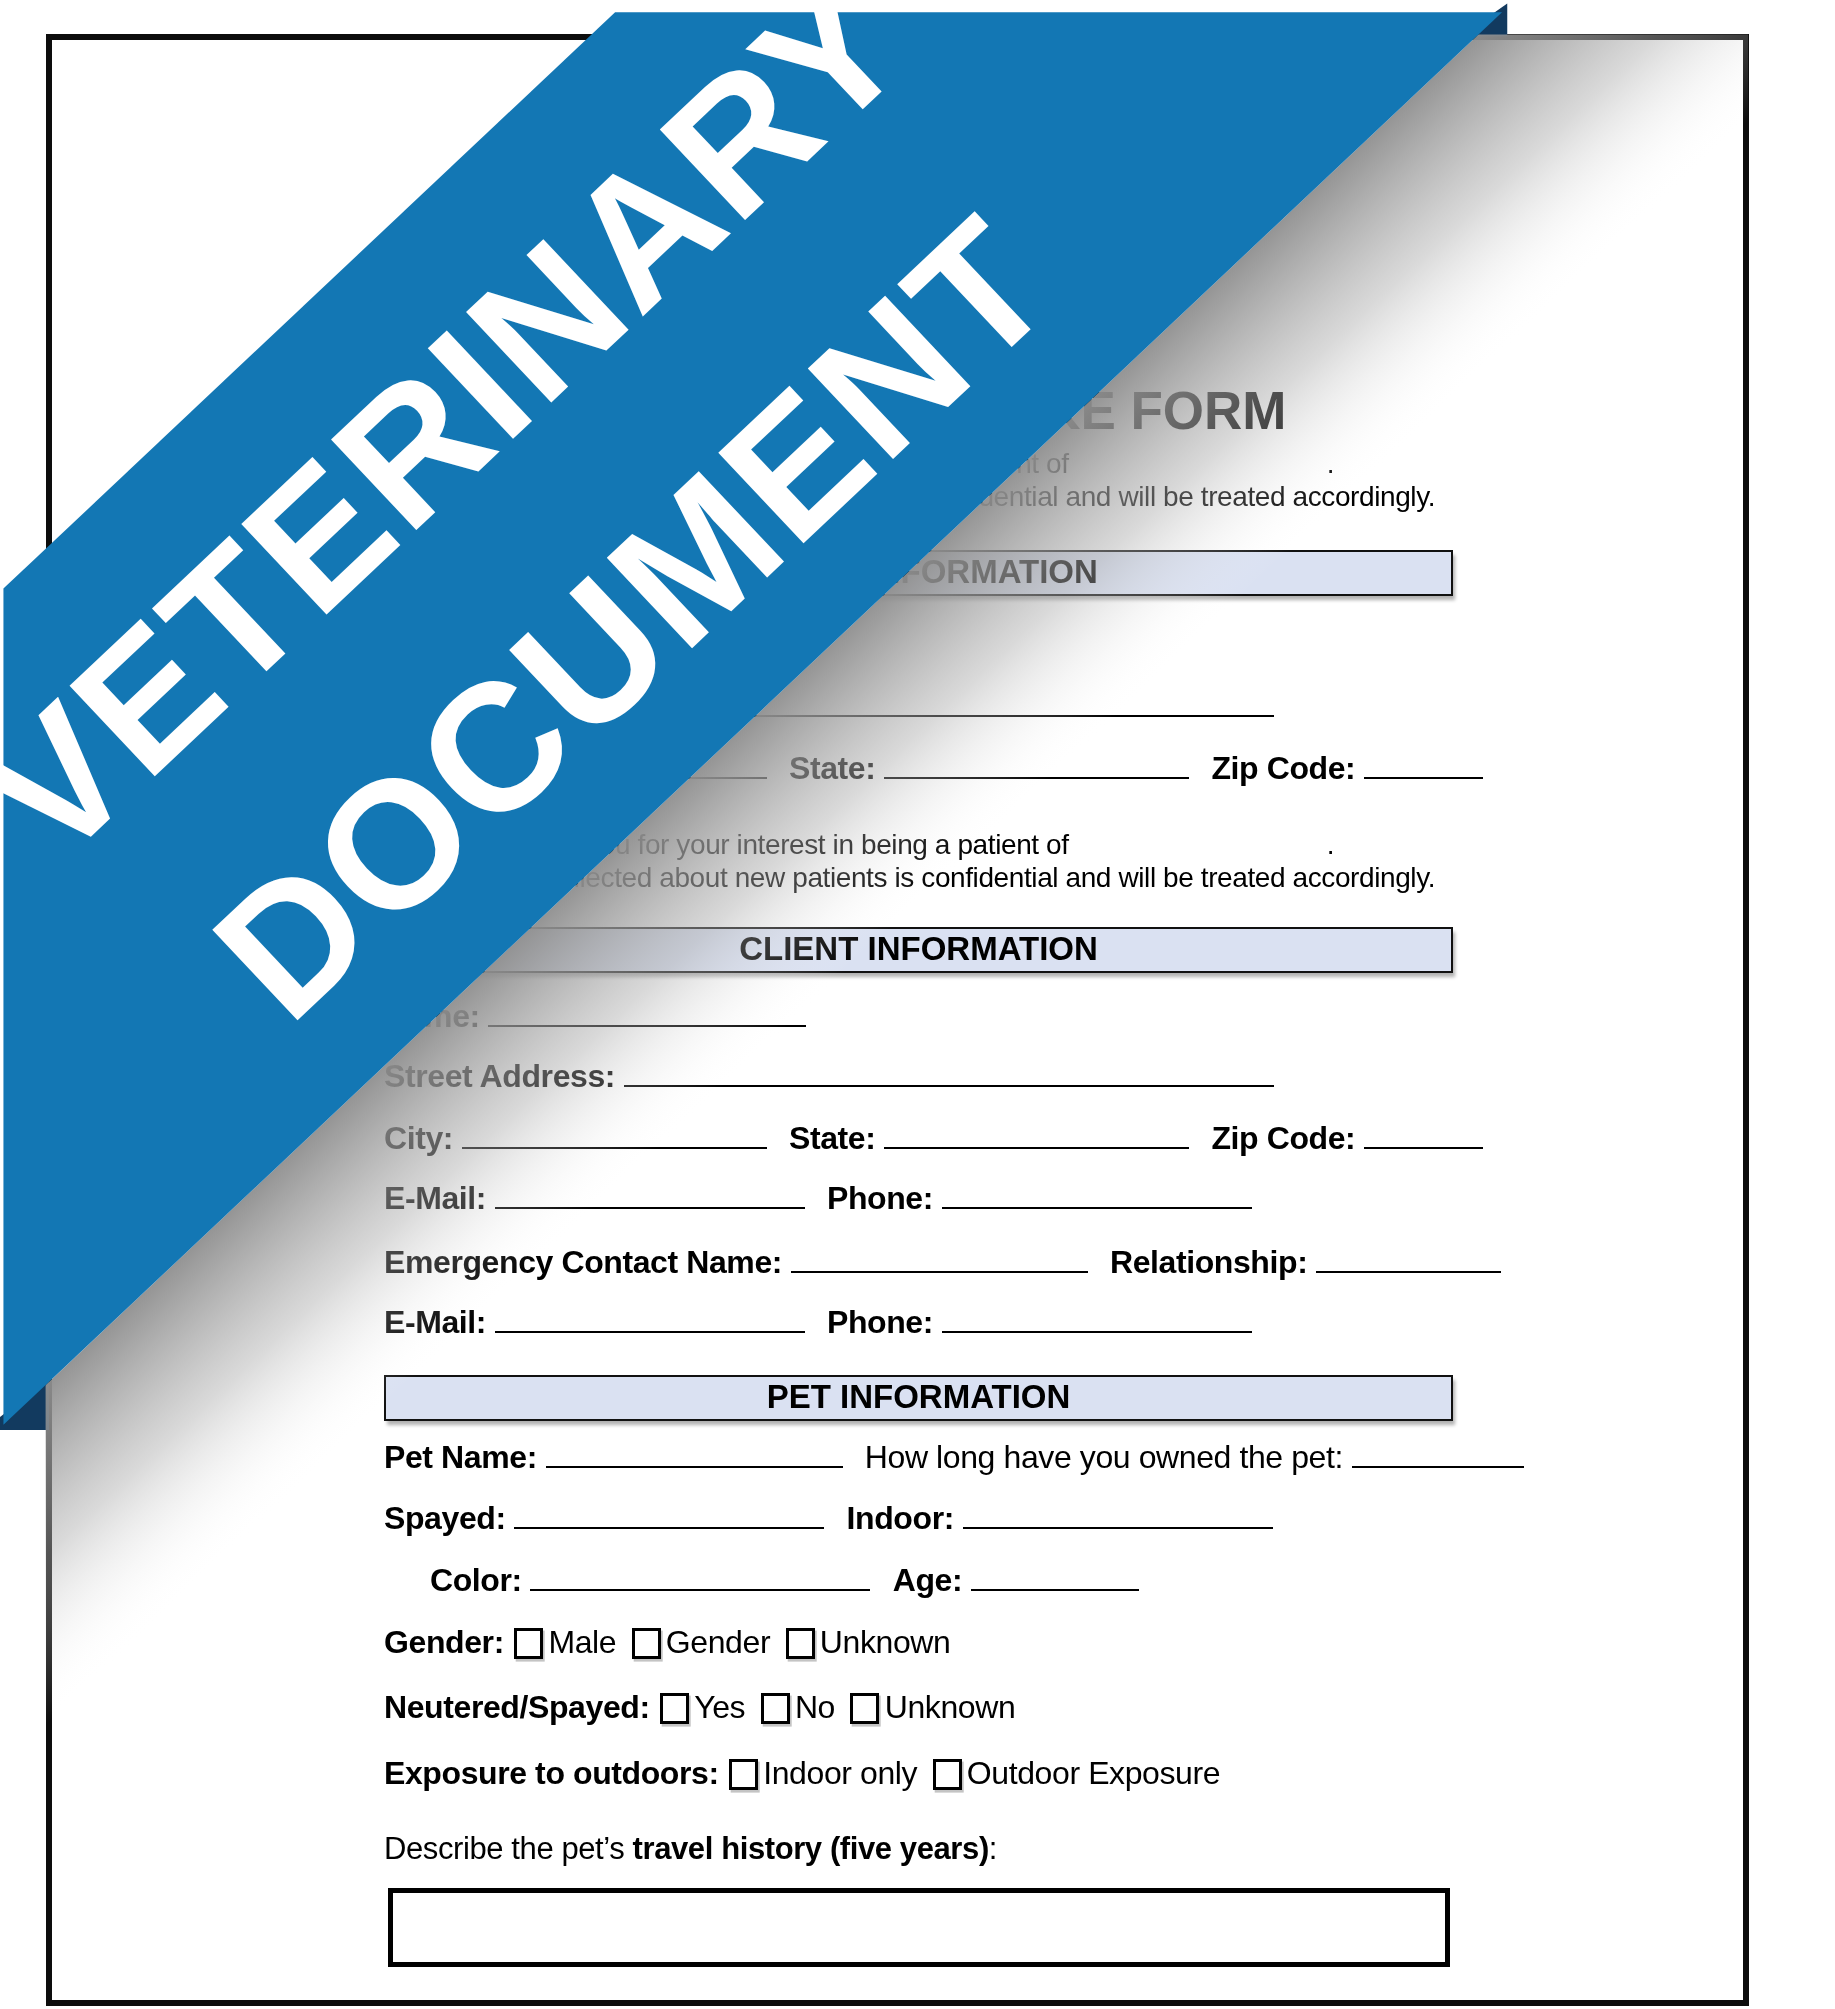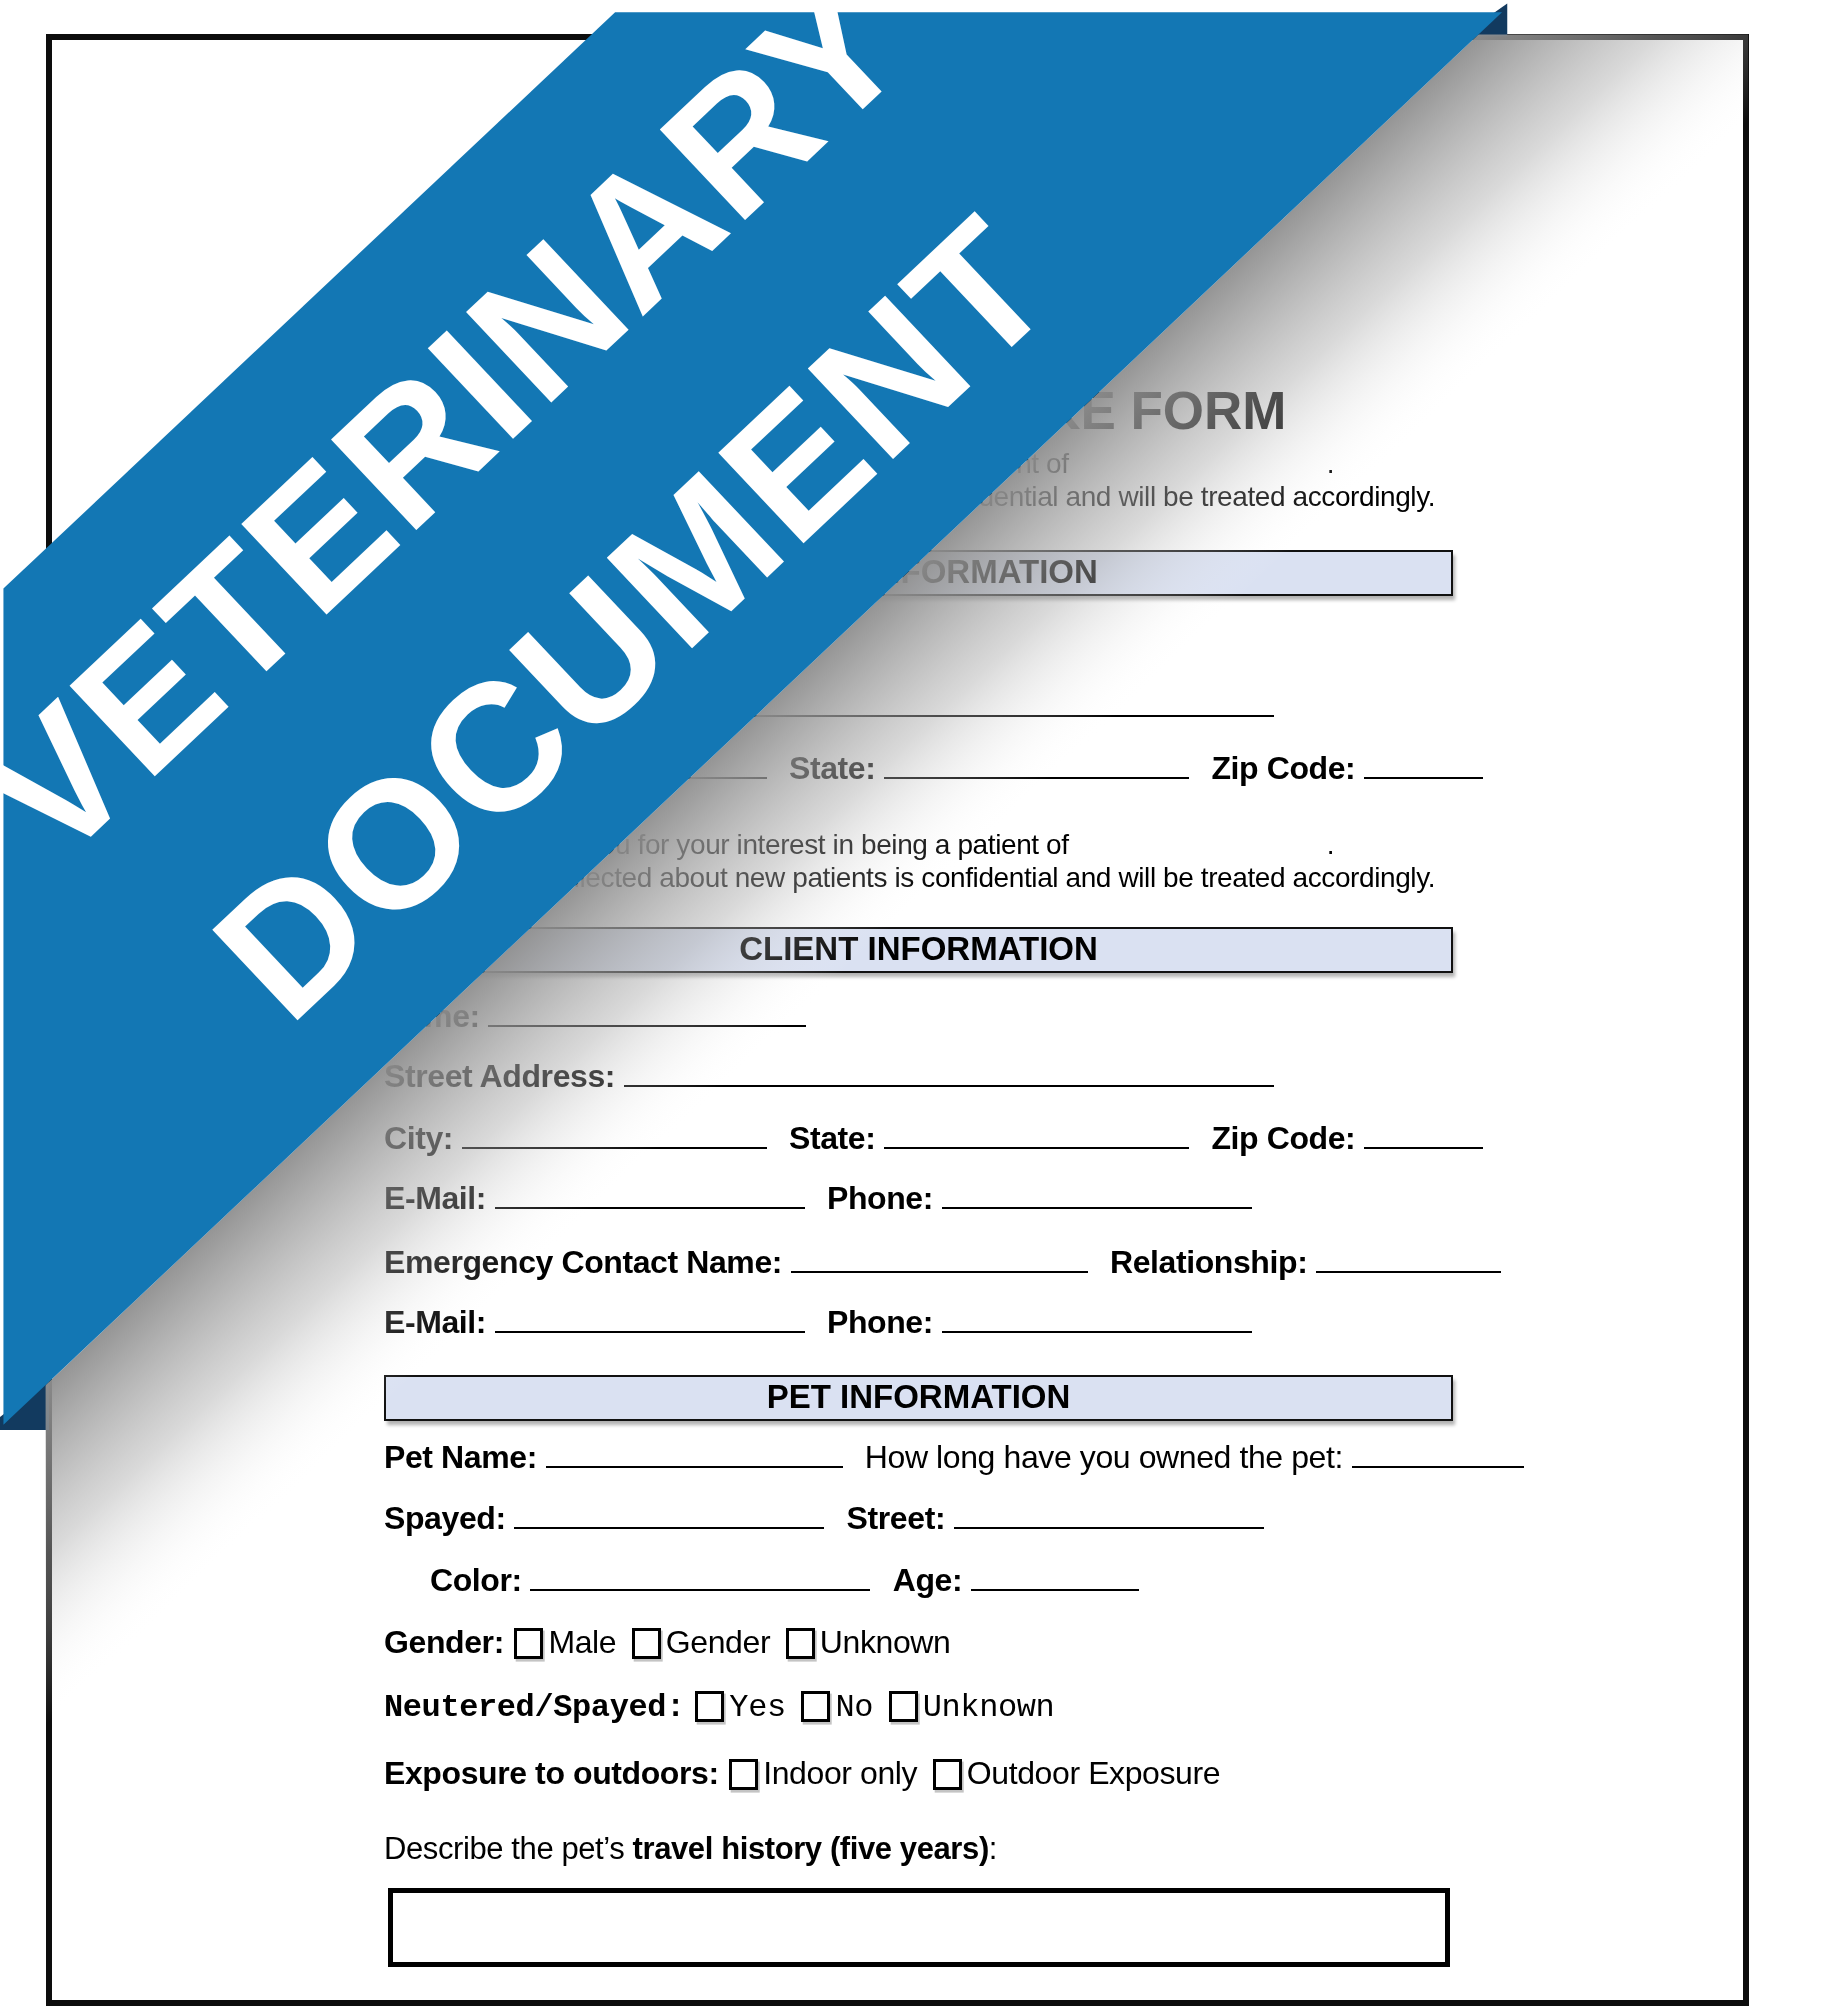--- a/index.html
+++ b/index.html
@@ -121,33 +121,33 @@
 
 <div class="content section-bar" style="top:1375px;">PET INFORMATION</div>
 
 <div class="content row" style="top:1439px;">
   <span class="lbl">Pet Name:</span><span class="u" style="width:297px"></span>
   <span>How long have you owned the pet:</span><span class="u" style="width:172px"></span>
 </div>
 
 <div class="content row" style="top:1500px;">
   <span class="lbl">Spayed:</span><span class="u" style="width:310px"></span>
-  <span class="lbl">Street:</span><span class="u" style="width:310px"></span>
+  <span class="lbl">Indoor:</span><span class="u" style="width:310px"></span>
 </div>
 
 <div class="content row" style="top:1562px;margin-left:46px;">
   <span class="lbl">Color:</span><span class="u" style="width:340px"></span>
   <span class="lbl">Age:</span><span class="u" style="width:168px"></span>
 </div>
 
 <div class="content row" style="top:1624px;">
   <span class="lbl">Gender:</span><span class="cb first"></span><span>Male</span><span class="cb"></span><span>Gender</span><span class="cb"></span><span>Unknown</span>
 </div>
 
-<div class="content row" style="top:1689px;font-family:Liberation Mono, monospace;">
+<div class="content row" style="top:1689px;">
   <span class="lbl">Neutered/Spayed:</span><span class="cb first"></span><span>Yes</span><span class="cb"></span><span>No</span><span class="cb"></span><span>Unknown</span>
 </div>
 
 <div class="content row" style="top:1755px;">
   <span class="lbl">Exposure to outdoors:</span><span class="cb first"></span><span>Indoor only</span><span class="cb"></span><span>Outdoor Exposure</span>
 </div>
 
 <div class="content row" style="top:1831px; font-size:31px;">
   <span>Describe the pet’s</span>&nbsp;<span class="lbl">travel history (five years)</span><span>:</span>
 </div>

